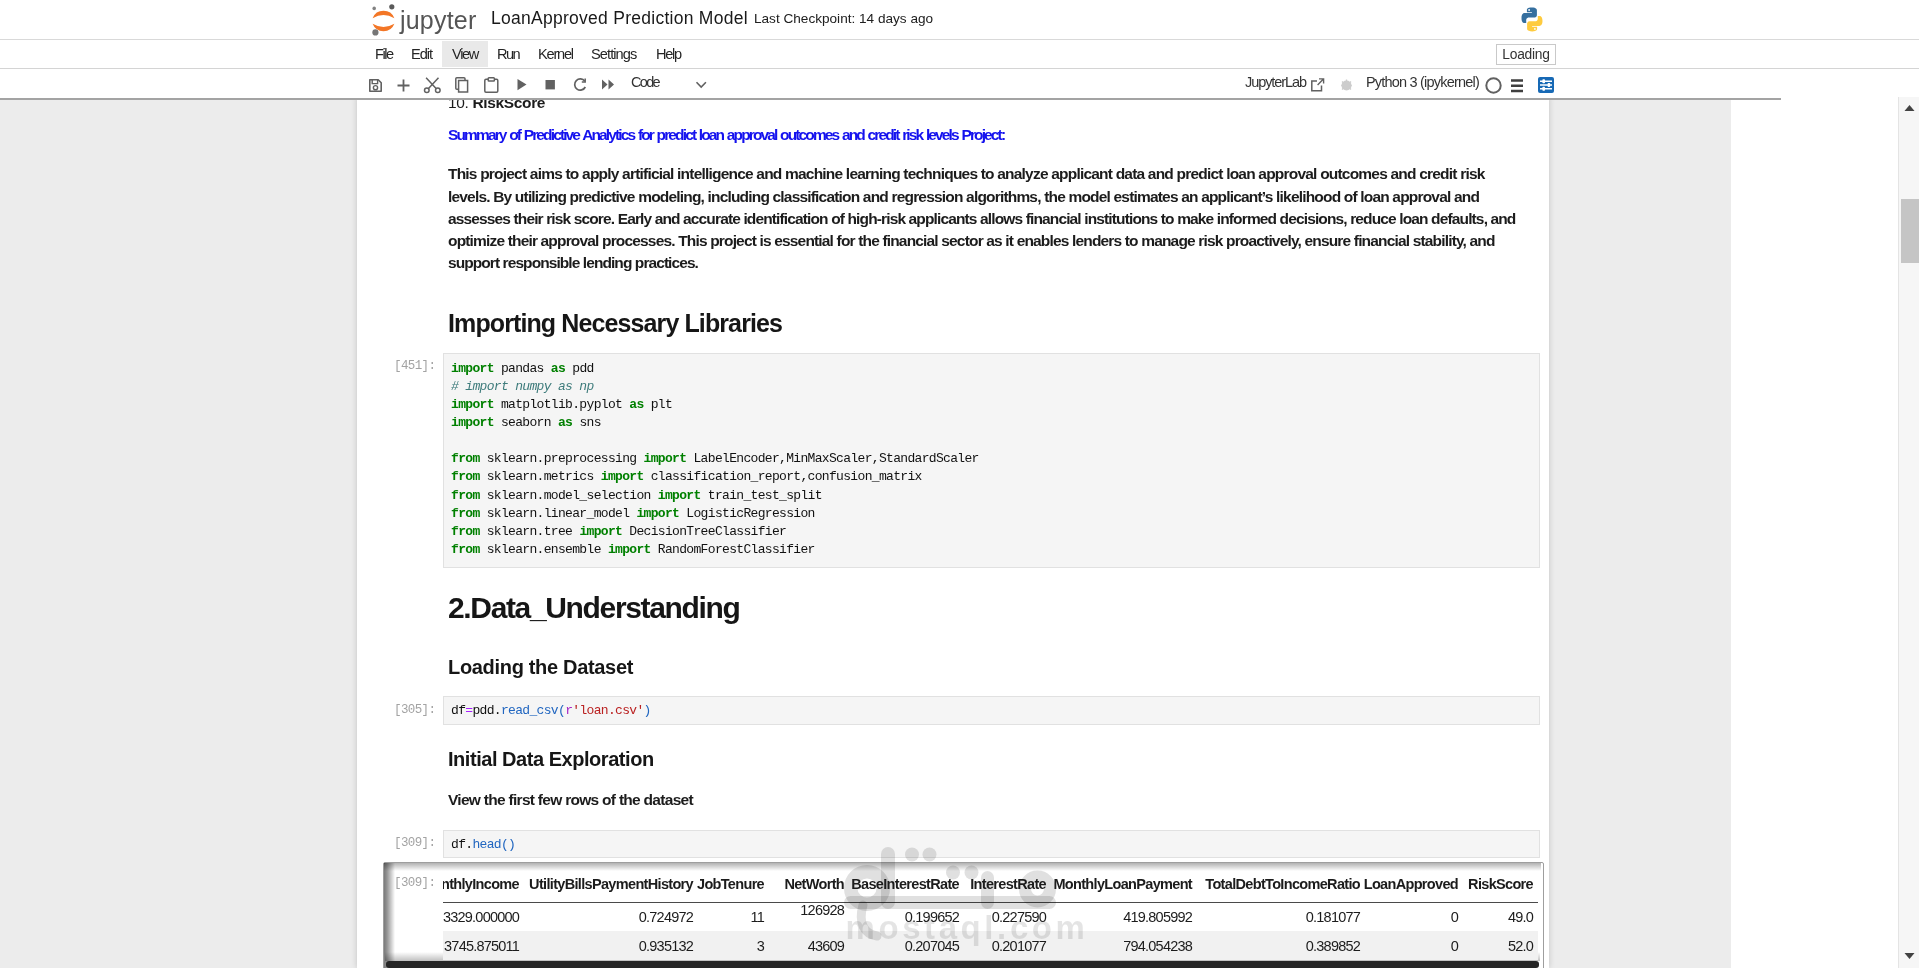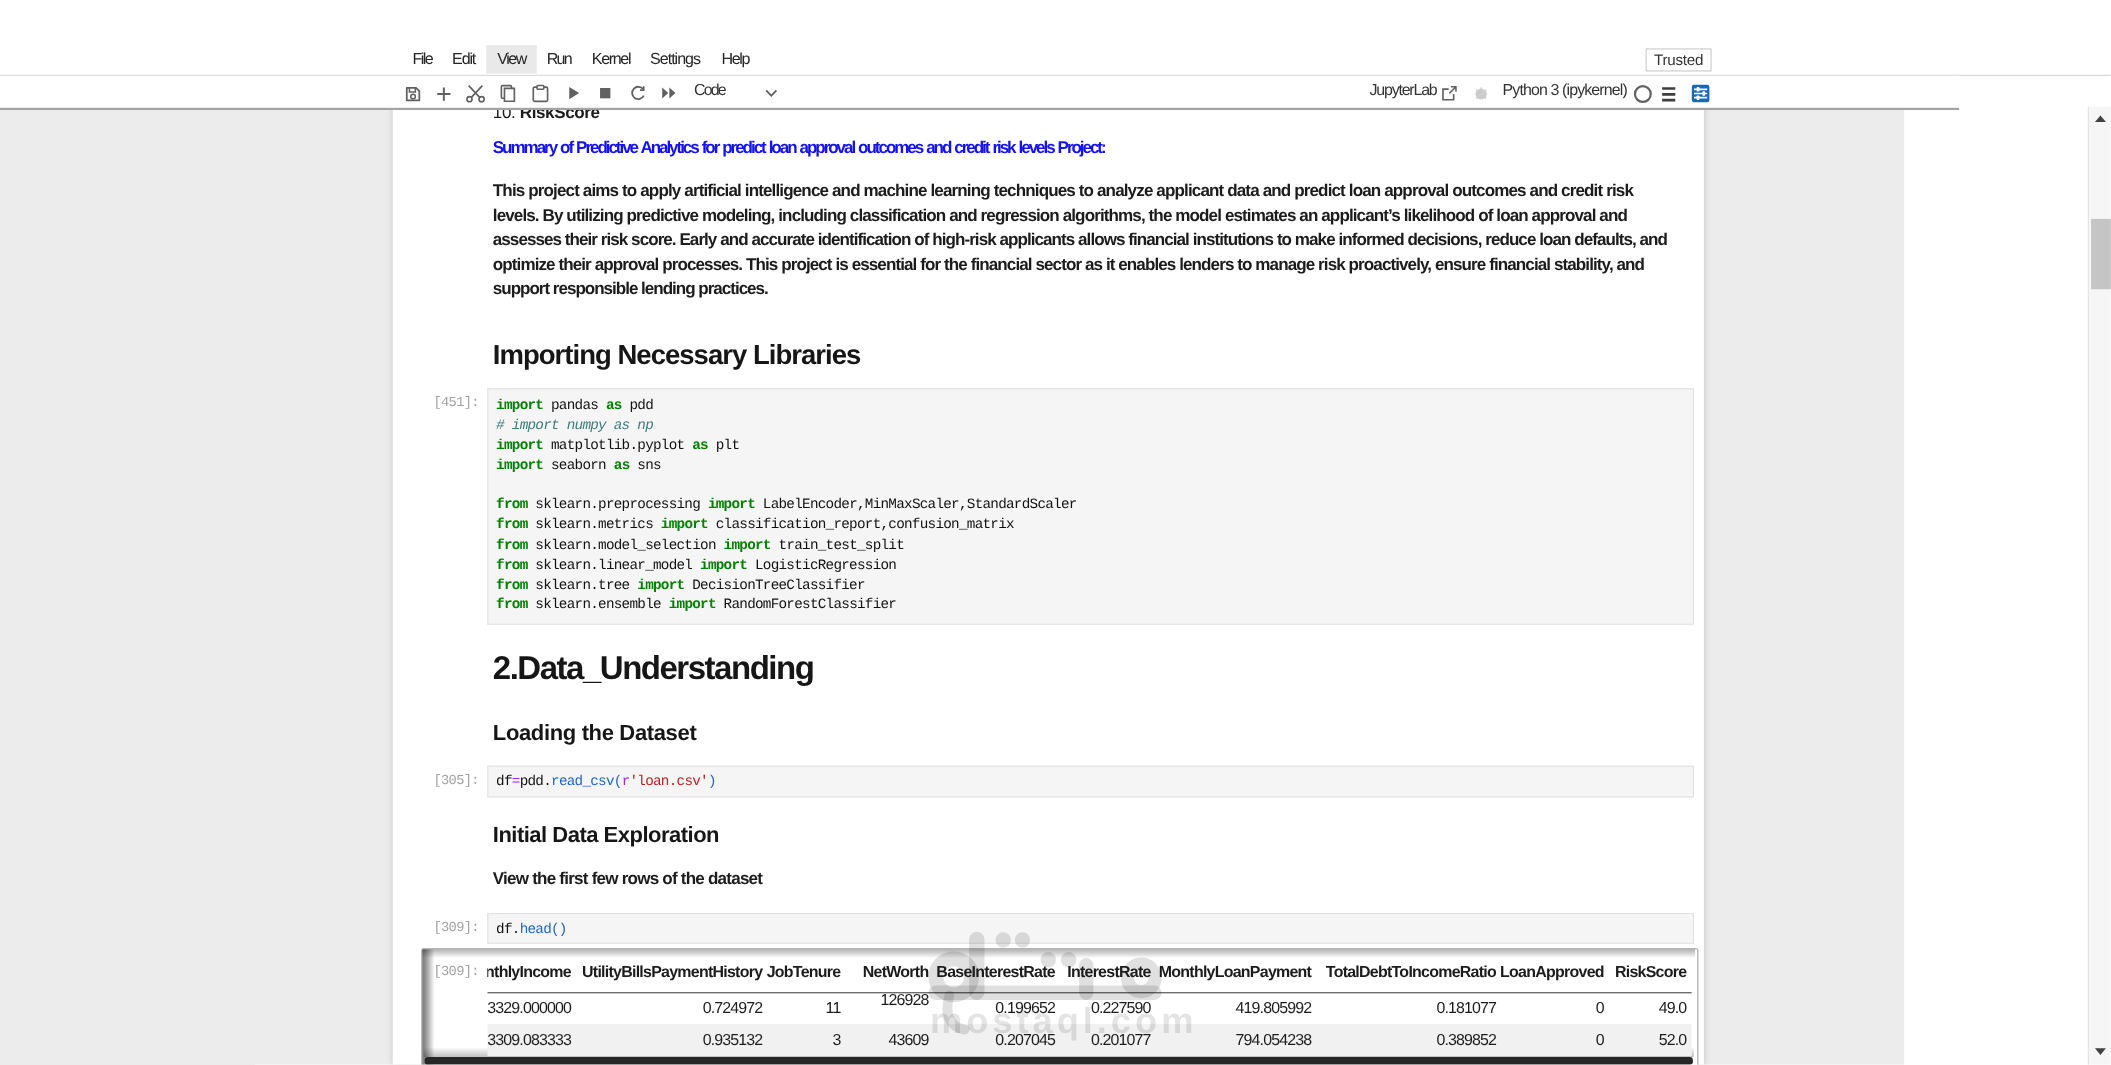--- a/index.html
+++ b/index.html
@@ -122,21 +122,21 @@
         <div class="td" style="right:1019px;top:46.5px;">3329.000000</div>
         <div class="td" style="right:845px;top:46.5px;">0.724972</div>
         <div class="td" style="right:774px;top:46.5px;">11</div>
         <div class="td" style="right:694px;top:40px;">126928</div>
         <div class="td" style="right:579px;top:46.5px;">0.199652</div>
         <div class="td" style="right:492px;top:46.5px;">0.227590</div>
         <div class="td" style="right:346px;top:46.5px;">419.805992</div>
         <div class="td" style="right:178px;top:46.5px;">0.181077</div>
         <div class="td" style="right:80px;top:46.5px;">0</div>
         <div class="td" style="right:5px;top:46.5px;">49.0</div>
-        <div class="td" style="right:1019px;top:75.5px;">3309.083333</div>
+        <div class="td" style="right:1019px;top:75.5px;">3745.875011</div>
         <div class="td" style="right:845px;top:75.5px;">0.935132</div>
         <div class="td" style="right:774px;top:75.5px;">3</div>
         <div class="td" style="right:694px;top:75.5px;">43609</div>
         <div class="td" style="right:579px;top:75.5px;">0.207045</div>
         <div class="td" style="right:492px;top:75.5px;">0.201077</div>
         <div class="td" style="right:346px;top:75.5px;">794.054238</div>
         <div class="td" style="right:178px;top:75.5px;">0.389852</div>
         <div class="td" style="right:80px;top:75.5px;">0</div>
         <div class="td" style="right:5px;top:75.5px;">52.0</div>
       </div>
@@ -156,31 +156,49 @@
   <circle cx="118" cy="29.5" r="7"></circle>
   <circle cx="136.5" cy="29.5" r="7"></circle>
   <rect x="146" y="28" width="13" height="38" rx="6.5"></rect>
   <rect x="9" y="53" width="212" height="13" rx="6.5"></rect>
  </g>
  <text x="132" y="96" text-anchor="middle" font-family="Liberation Sans" font-weight="bold" font-size="33" letter-spacing="3.59" fill="#000000" fill-opacity="0.105">mostaql.com</text>
 </svg></div>
     </div>
   </div>
 
+  <div id="header" class="abs">
+    <svg class="abs" style="left:366px;top:3px;" width="120" height="36" viewBox="0 0 120 36">
+      <g>
+        <path d="M 6.6 15.2 A 11.7 11.7 0 0 1 28.4 15.2 A 21.6 21.6 0 0 0 6.6 15.2 Z" fill="#f37626"></path>
+        <path d="M 28.4 20.8 A 11.7 11.7 0 0 1 6.6 20.8 A 21.6 21.6 0 0 0 28.4 20.8 Z" fill="#f37626"></path>
+        <circle cx="25.8" cy="3.8" r="2.6" fill="#5a5a5a"></circle>
+        <circle cx="8.2" cy="5.4" r="1.8" fill="#828282"></circle>
+        <circle cx="9.4" cy="29.4" r="3.1" fill="#767676"></circle>
+        <text x="34" y="26" font-family="Liberation Sans" font-size="25" fill="#555555" letter-spacing="0.2">jupyter</text>
+      </g>
+    </svg>
+    <div class="abs" id="title">LoanApproved Prediction Model</div>
+    <div class="abs" id="chkpt">Last Checkpoint: 14 days ago</div>
+    <svg class="abs" style="left:1518px;top:6px;" width="28" height="27" viewBox="0 0 28 27">
+      <path d="M13.8 1.5 c-5.2 0-4.9 2.3-4.9 2.3 l0 2.4 5.0 0 0 0.8 -7.0 0 c0 0-3.4-0.4-3.4 4.9 0 5.3 2.9 5.1 2.9 5.1 l1.8 0 0-2.5 c0 0-0.1-2.9 2.9-2.9 l5.0 0 c0 0 2.8 0 2.8-2.7 l0-4.6 c0 0 0.4-2.8-5.1-2.8 z m-2.7 1.6 a0.9 0.9 0 1 1 0 1.8 0.9 0.9 0 0 1 0-1.8 z" fill="#356f9f"></path>
+      <path d="M14.2 25.4 c5.2 0 4.9-2.3 4.9-2.3 l0-2.4 -5.0 0 0-0.8 7.0 0 c0 0 3.4 0.4 3.4-4.9 0-5.3-2.9-5.1-2.9-5.1 l-1.8 0 0 2.5 c0 0 0.1 2.9-2.9 2.9 l-5.0 0 c0 0-2.8 0-2.8 2.7 l0 4.6 c0 0-0.4 2.8 5.1 2.8 z m2.7-1.6 a0.9 0.9 0 1 1 0-1.8 0.9 0.9 0 0 1 0 1.8 z" fill="#fecb3f"></path>
+    </svg>
+  </div>
 
   <div id="menubar" class="abs">
     <div id="mview-bg"></div>
     <div class="mitem" style="left:375px;letter-spacing:-1.43px;">File</div>
     <div class="mitem" style="left:411px;letter-spacing:-1.04px;">Edit</div>
     <div class="mitem" style="left:452px;letter-spacing:-1.34px;">View</div>
     <div class="mitem" style="left:497px;letter-spacing:-1.59px;">Run</div>
     <div class="mitem" style="left:538px;letter-spacing:-1.22px;">Kernel</div>
     <div class="mitem" style="left:591px;letter-spacing:-0.92px;">Settings</div>
     <div class="mitem" style="left:656px;letter-spacing:-1.28px;">Help</div>
-    <div id="trusted">Trusted</div>
+    <div id="trusted">Loading</div>
   </div>
 
   <div id="toolbar" class="abs">
 
 <svg class="abs" style="left:0;top:0;" width="1919" height="27" viewBox="0 0 1919 27">
 <g fill="none" stroke="#616161" stroke-width="1.6">
 
   <g transform="translate(369,10)">
     <path d="M0.8 0.8 H9.2 L12.2 3.8 V12.2 H0.8 Z" stroke-linejoin="round"></path>
     <path d="M3.2 0.8 V4.6 H8.6 V0.8" stroke-width="1.4"></path>

